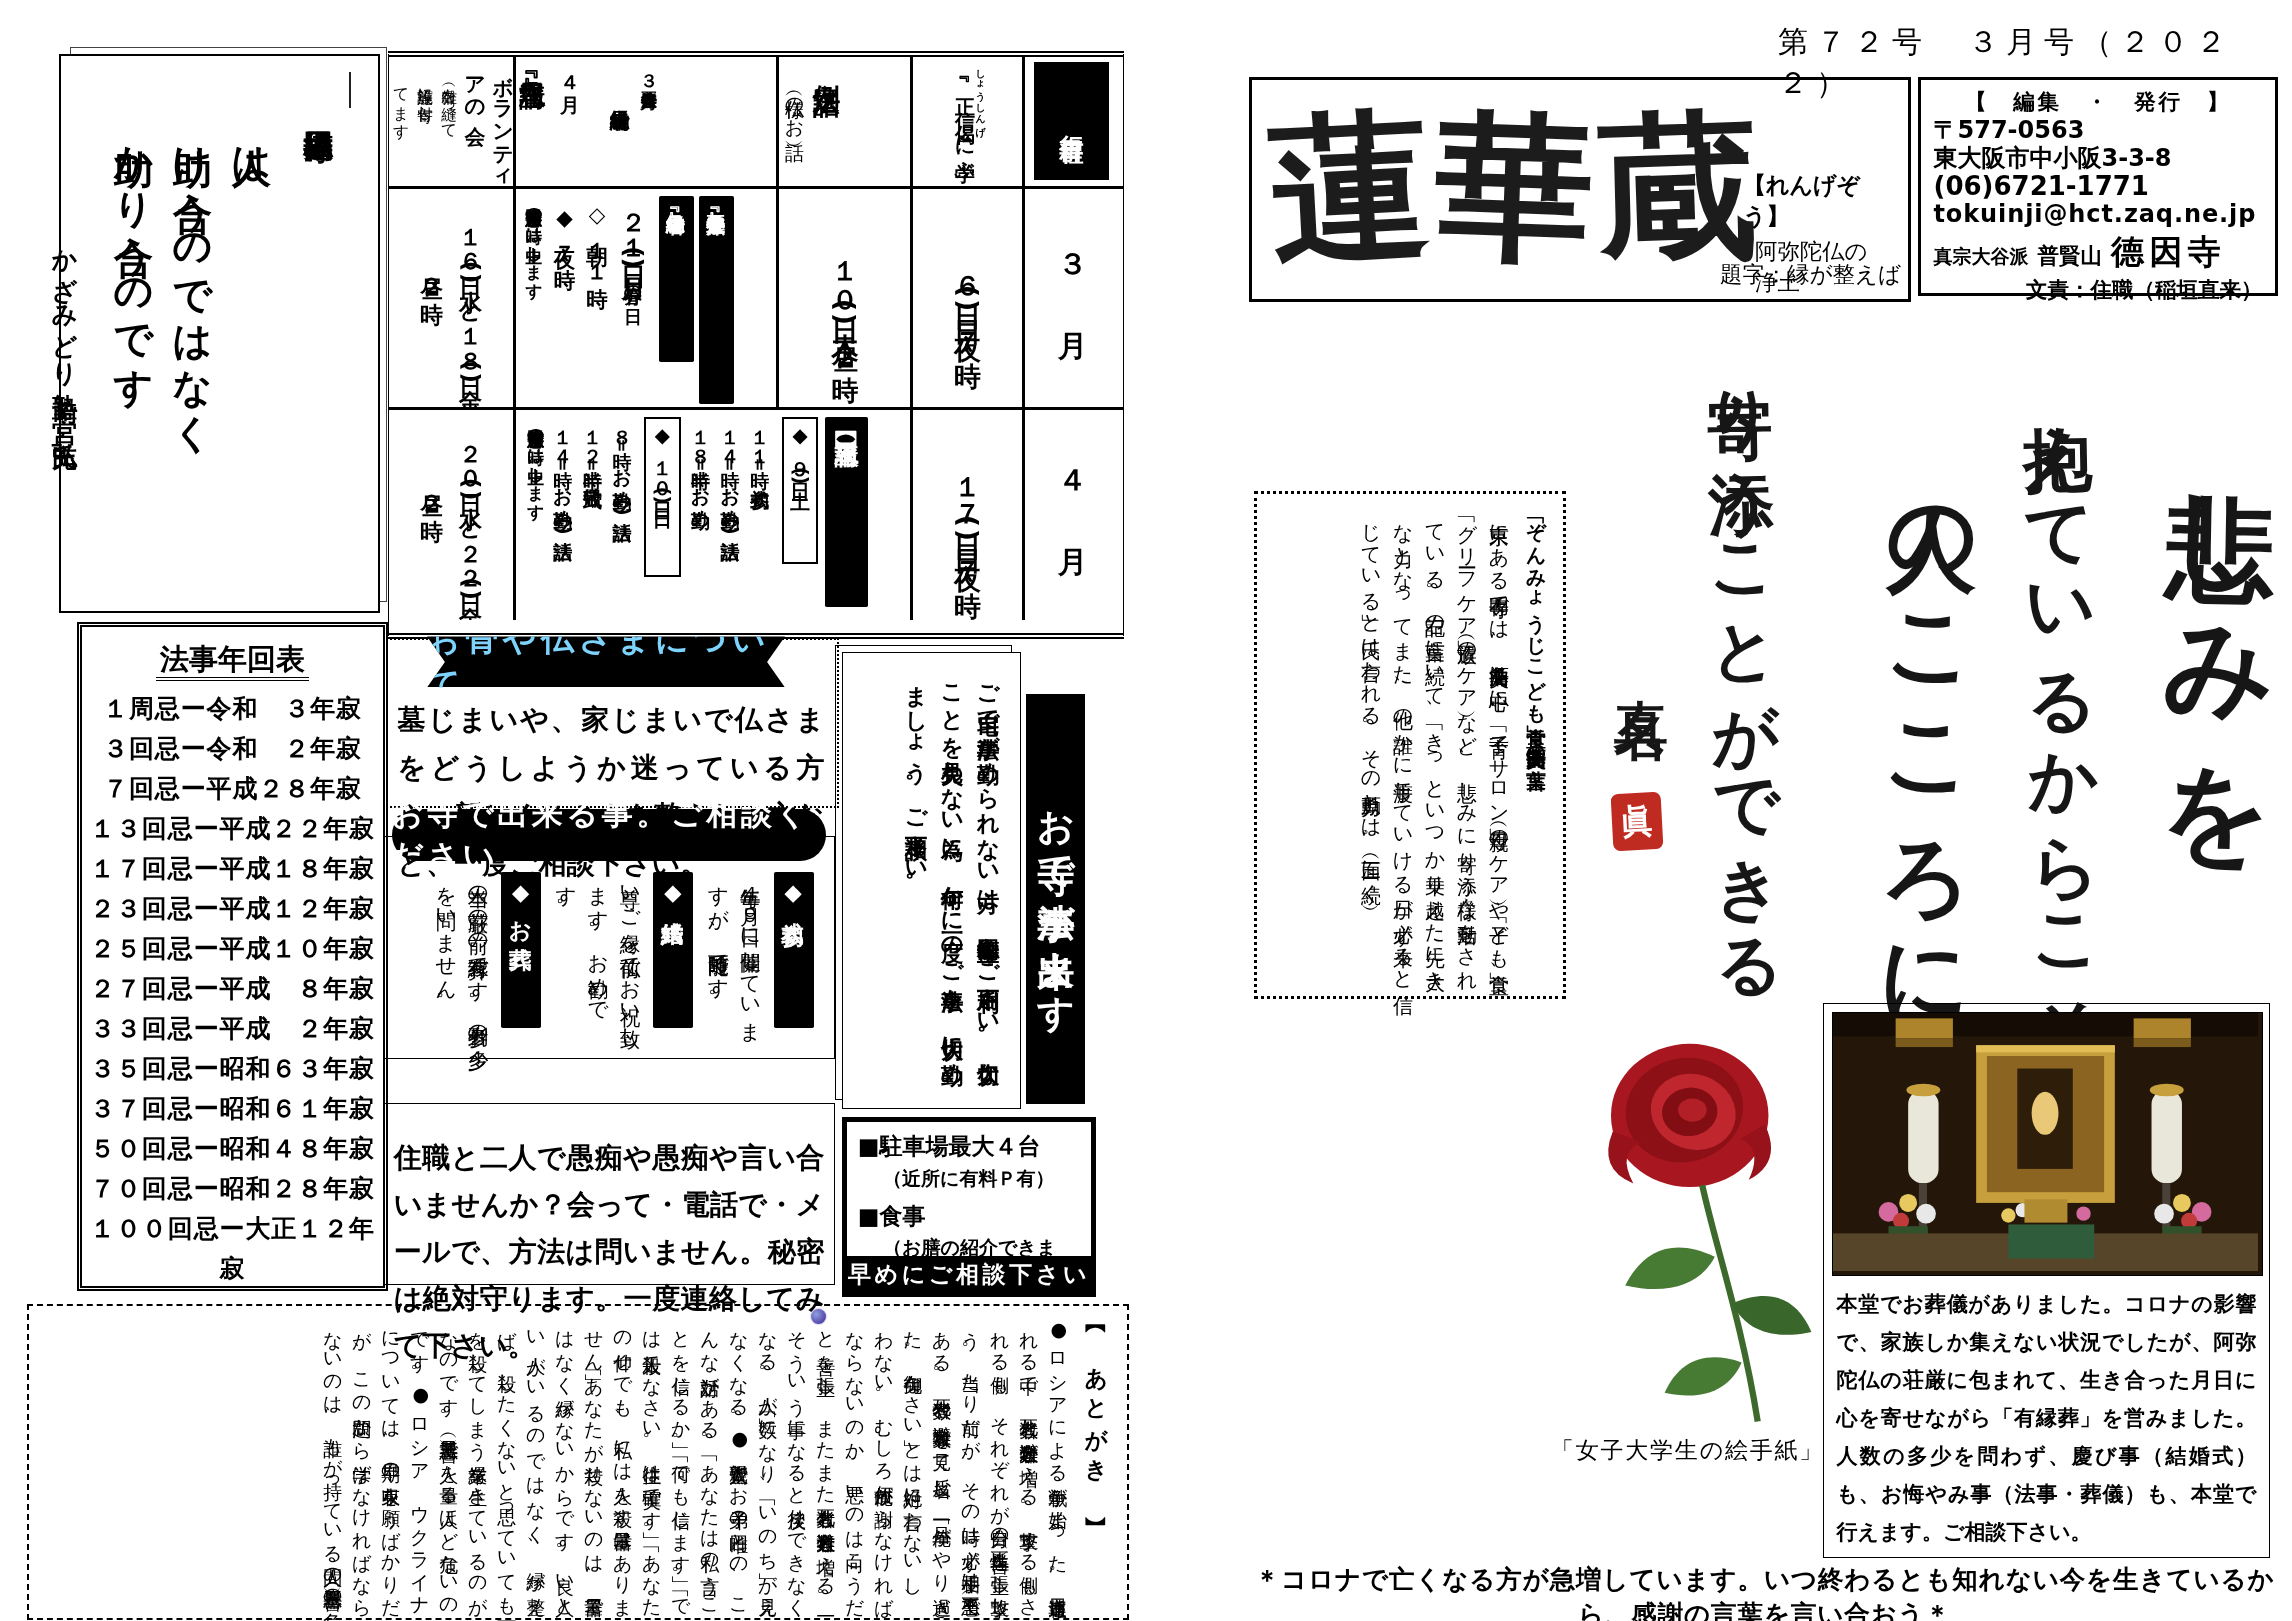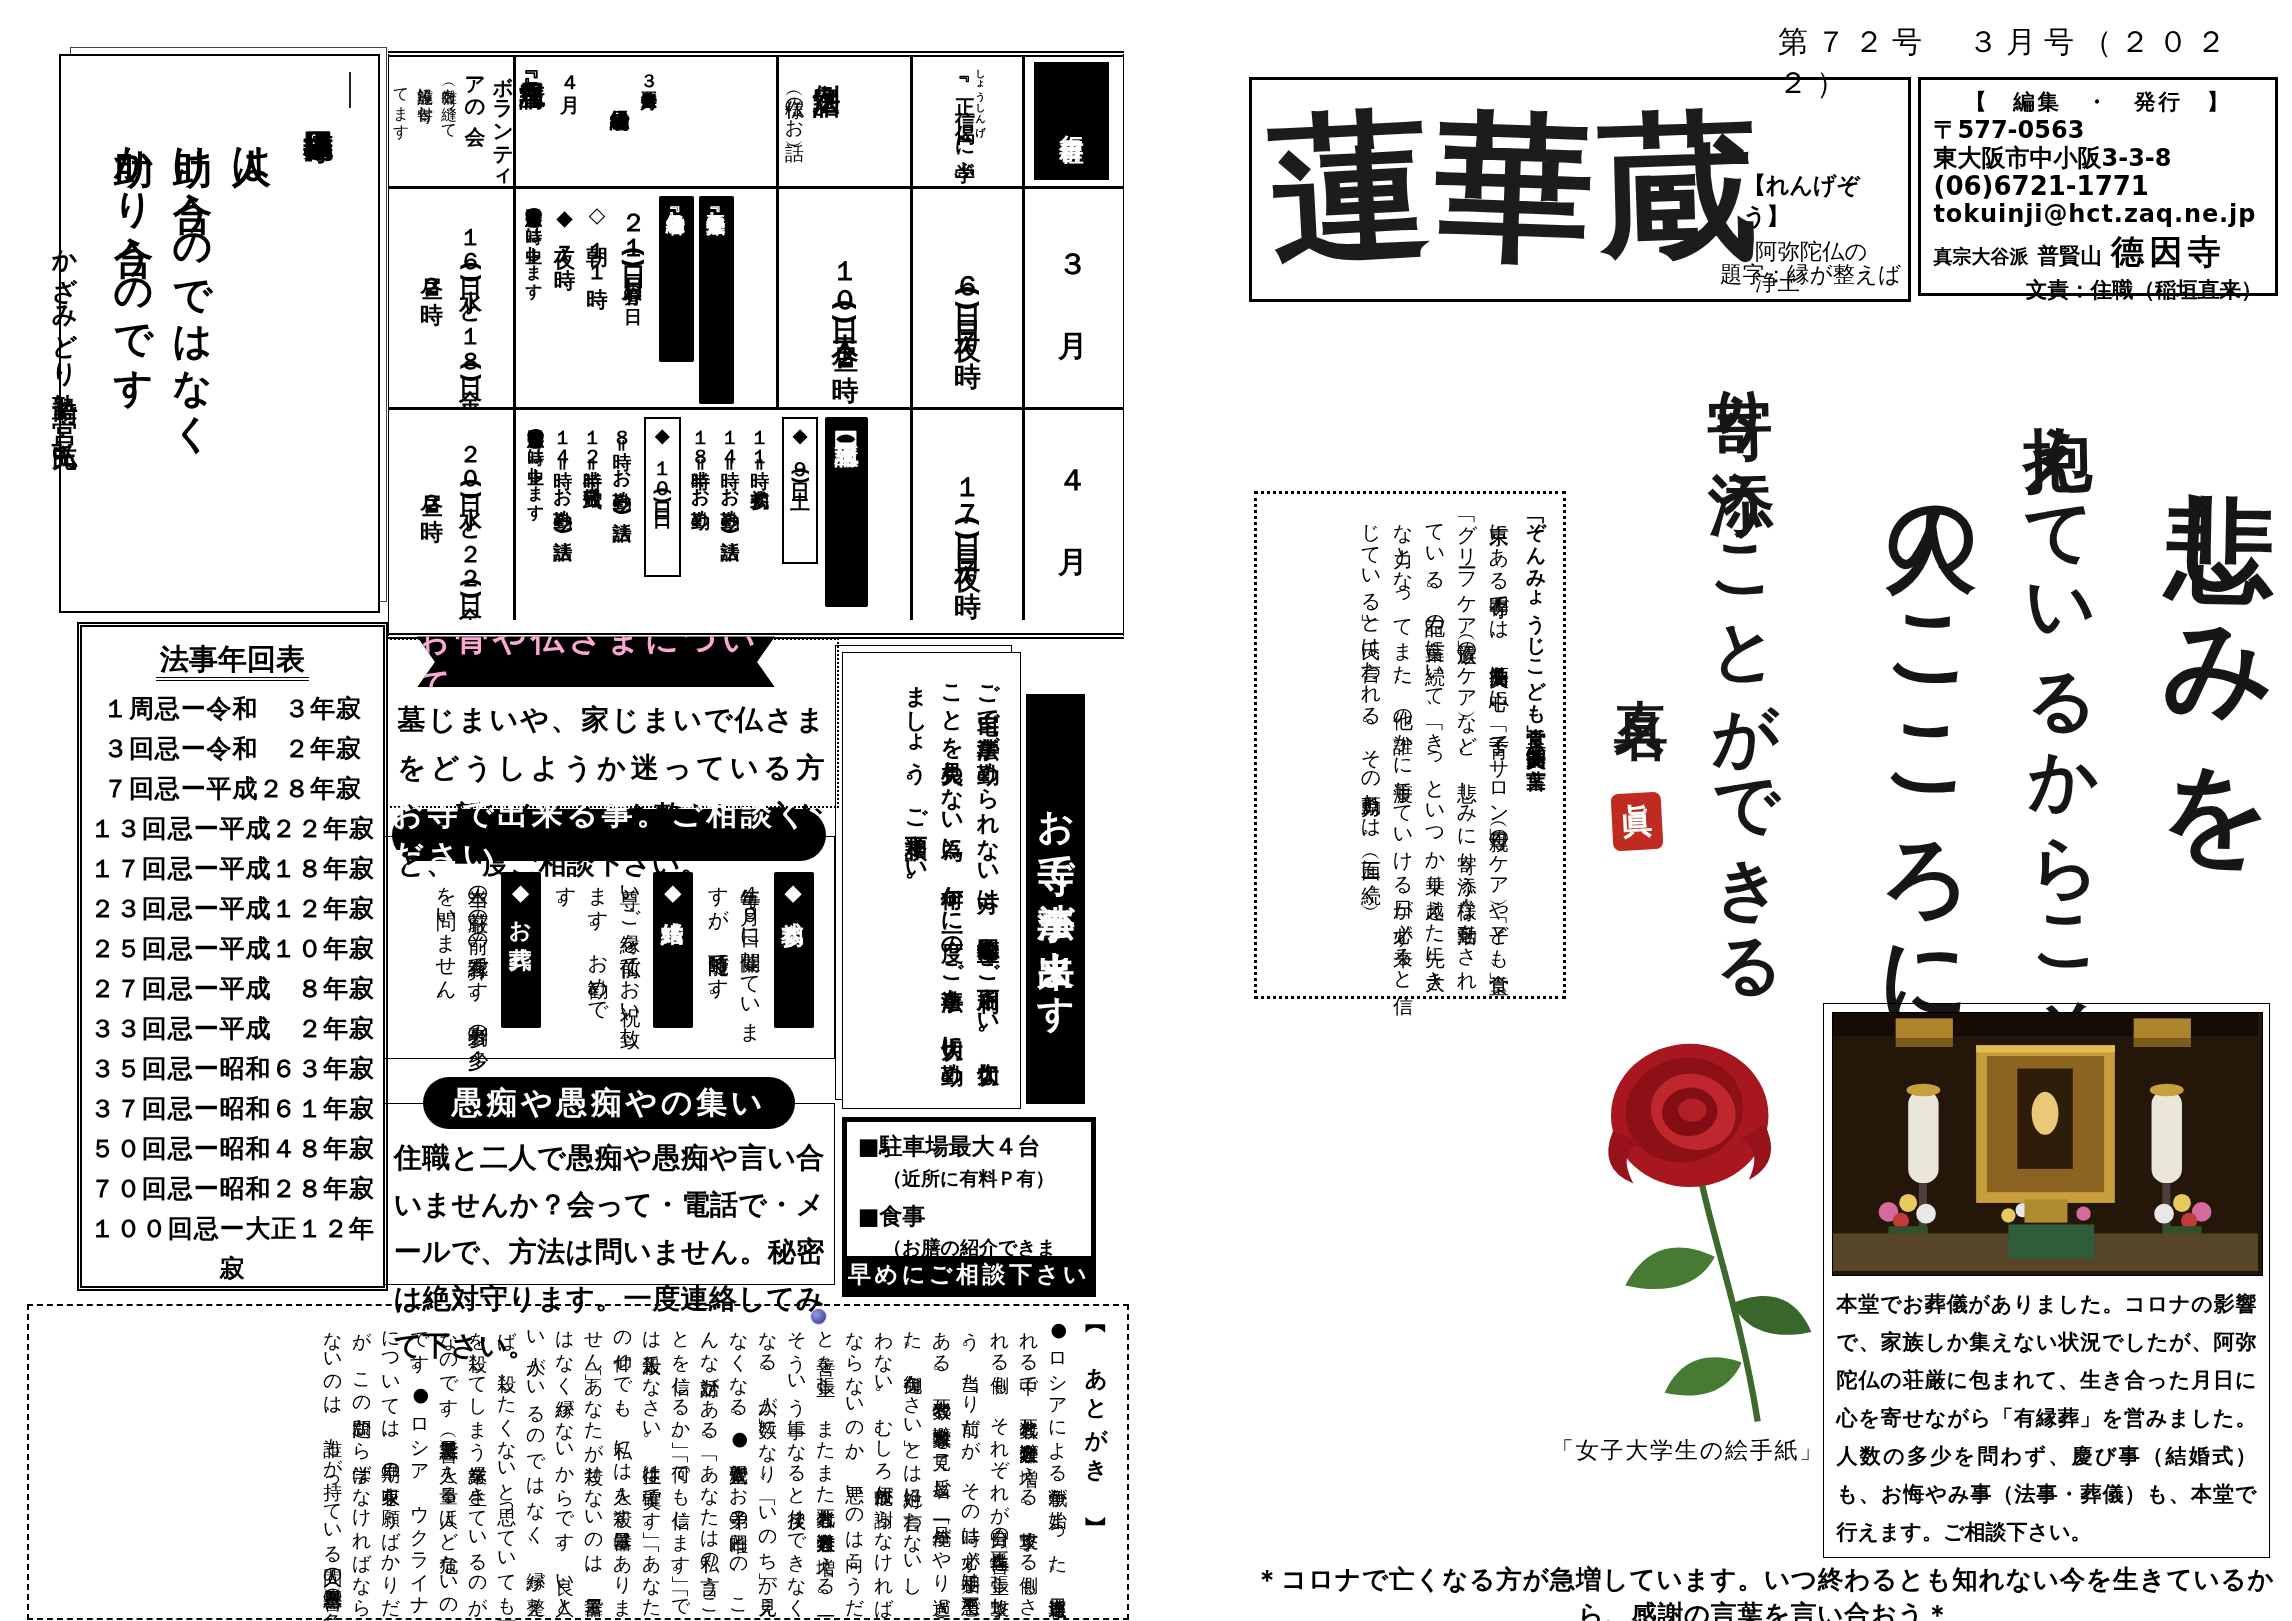--- a/index.html
+++ b/index.html
@@ -37,21 +37,21 @@
   .date { font-size:27px; font-weight:bold; letter-spacing:0.9px; }
   .gyoji-box { position:absolute; left:9px; top:5.4px; width:75px; height:118px; background:#000; color:#fff; display:flex; align-items:center; justify-content:center; }
   .gyoji-box .v { font-size:24px; font-weight:bold; letter-spacing:2.7px; }
   .month { font-size:29.6px; font-weight:bold; line-height:82px; text-align:center; padding-top:12.5px; white-space:pre-wrap; }
   .hdr { font-weight:bold; }
   .bar { background:#000; color:#fff; font-weight:bold; border-radius:1.8px; }
   .daybox { border:2.7px solid #000; background:#fff; font-weight:bold; }
 
   
   .ohone { left:383px; top:638px; width:452px; height:166px; border:2.7px dotted #000; }
-  .ribbon { position:absolute; left:32px; top:-3.6px; width:358px; height:51px; background:#000; color:#f9a8d4;
+  .ribbon { position:absolute; left:42px; top:-3.6px; width:358px; height:51px; background:#000; color:#7dd3fc;
             display:flex; align-items:center; justify-content:center; font-size:33px; font-weight:bold; letter-spacing:4.5px;
             clip-path:polygon(0 0,100% 0,95% 50%,100% 100%,0 100%,5% 50%); }
   .ohone-body { position:absolute; left:12.5px; right:12.5px; top:56px; font-size:28px; font-weight:bold; line-height:48px; text-align:justify; }
 
   .dekiru-wrap { left:383px; top:809px; width:452px; height:250px; }
   .dekiru-box { position:absolute; left:0px; top:27px; right:0; bottom:0; border:1.8px solid #000; }
   .pill { position:absolute; left:9px; top:0; width:434px; height:52px; background:#000; color:#fff; border-radius:26px;
           display:flex; align-items:center; justify-content:center; font-size:31px; font-weight:bold; letter-spacing:3.6px; }
   .dekiru-content { position:absolute; left:9px; right:12.5px; top:63px; bottom:5.4px; writing-mode:vertical-rl; }
   .vlabel { height:142px; font-size:22.4px; padding:7.2px 4.5px; margin:0 9px 0 7.2px; }
@@ -266,21 +266,20 @@
     <div class="vtext">毎年４月９日に開催していますが、随時可能です。</div>
     <div class="bar vlabel">◆結婚式</div>
     <div class="vtext">尊いご縁を仏前でお祝い致します。お勧めです。</div>
     <div class="bar vlabel">◆お葬式</div>
     <div class="vtext">本当の荘厳の前の有縁葬です。参列者の多少を問いません。</div>
   </div>
 </div>
 
 <div class="abs guchi">
   <div class="guchi-box"></div>
-  <div class="pill" style="left:40px; width:372px;">愚痴や愚痴やの集い</div>
   <div class="guchi-body">住職と二人で愚痴や愚痴や言い合いませんか？会って・電話で・メールで、方法は問いません。秘密は絶対守ります。一度連絡してみて下さい。</div>
 </div>
 
 <div class="abs houji-box">
   <div class="houji-body">ご自宅で法事が勤められない方は、德因寺本堂をご利用下さい。大切なことを見失わない為に、何年かに一度のご法事を、大切に勤めましょう。ご相談下さい。</div>
 </div>
 <div class="abs houji-banner">
   <span class="v">お寺で法事が出来ます</span>
 </div>
 

